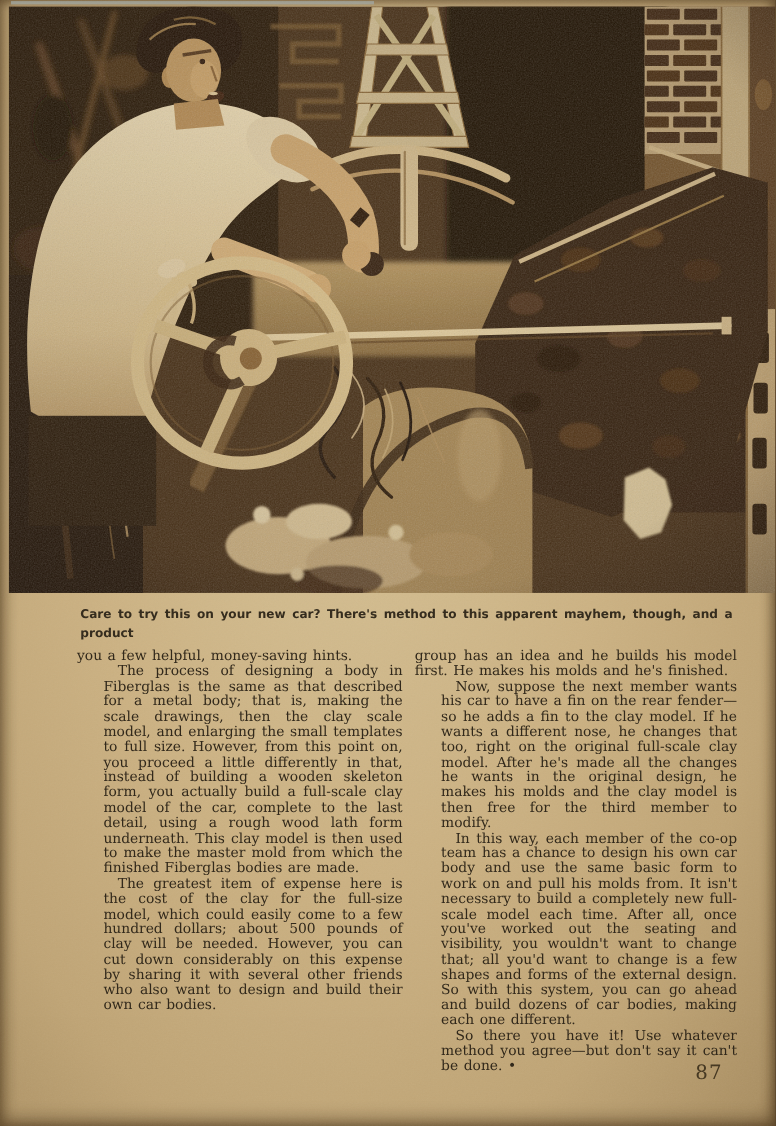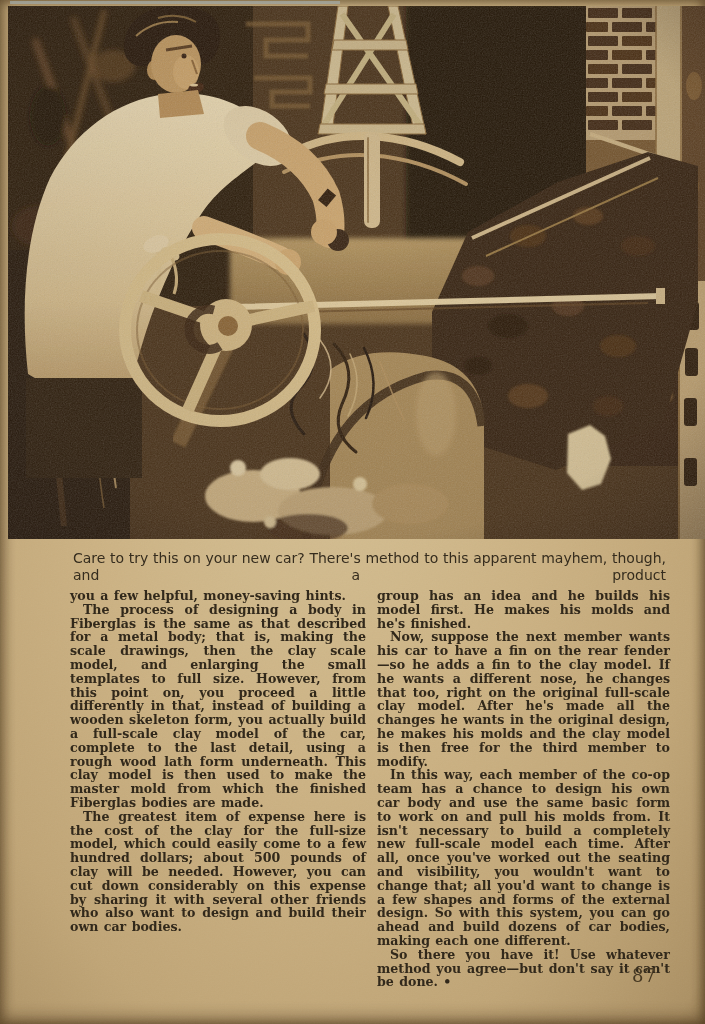--- a/index.html
+++ b/index.html
@@ -10,32 +10,32 @@
     overflow:hidden;
     background:radial-gradient(ellipse at 45% 35%, #d6c296 0%, #ccb283 45%, #c0a576 75%, #ac9164 96%, #9d8257 100%);
     box-shadow:inset 0 -8px 14px rgba(60,40,15,.38), inset 0 4px 8px rgba(60,40,15,.30),
                inset 7px 0 10px rgba(60,40,15,.22), inset -5px 0 9px rgba(60,40,15,.28);
     font-family:"DejaVu Serif", serif;
   }
   .top-strip{position:absolute;left:10px;top:1px;width:330px;height:3px;background:#a2a8a3;opacity:.75;}
   .photo{position:absolute;left:8px;top:6px;width:697px;height:533px;display:block;}
   .caption{
     position:absolute;left:73px;top:550px;width:593px;
-    font-family:"DejaVu Sans", sans-serif;font-weight:normal;
-    font-size:14px;line-height:17px;color:#32291a;
+    font-family:"DejaVu Sans", sans-serif;font-weight:bold;
+    font-size:11px;line-height:17px;color:#32291a;
   }
   .cap-line{text-align:justify;text-align-last:justify;}
-  .col{position:absolute;top:589px;width:296px;color:#2e2517;font-weight:bold;}
+  .col{position:absolute;top:589px;width:296px;color:#2e2517;}
   .col-left{left:70px;}
   .col-right{left:377px;width:293px;}
   .para{
     margin:0;font-size:12.6px;line-height:13.8px;
     text-align:justify;word-spacing:1px;
   }
-  .para.indent{text-indent:13px;}
+  .para.indent{text-indent:13px;margin-left:24px;}
   .page-number{position:absolute;left:632px;top:965px;font-size:18px;color:#44361f;letter-spacing:1px;}
   .page-noise{position:absolute;left:0;top:0;pointer-events:none;}
 </style>
 </head>
 <body>
 
 <div class="page">
 
   <div class="top-strip"></div>
 

